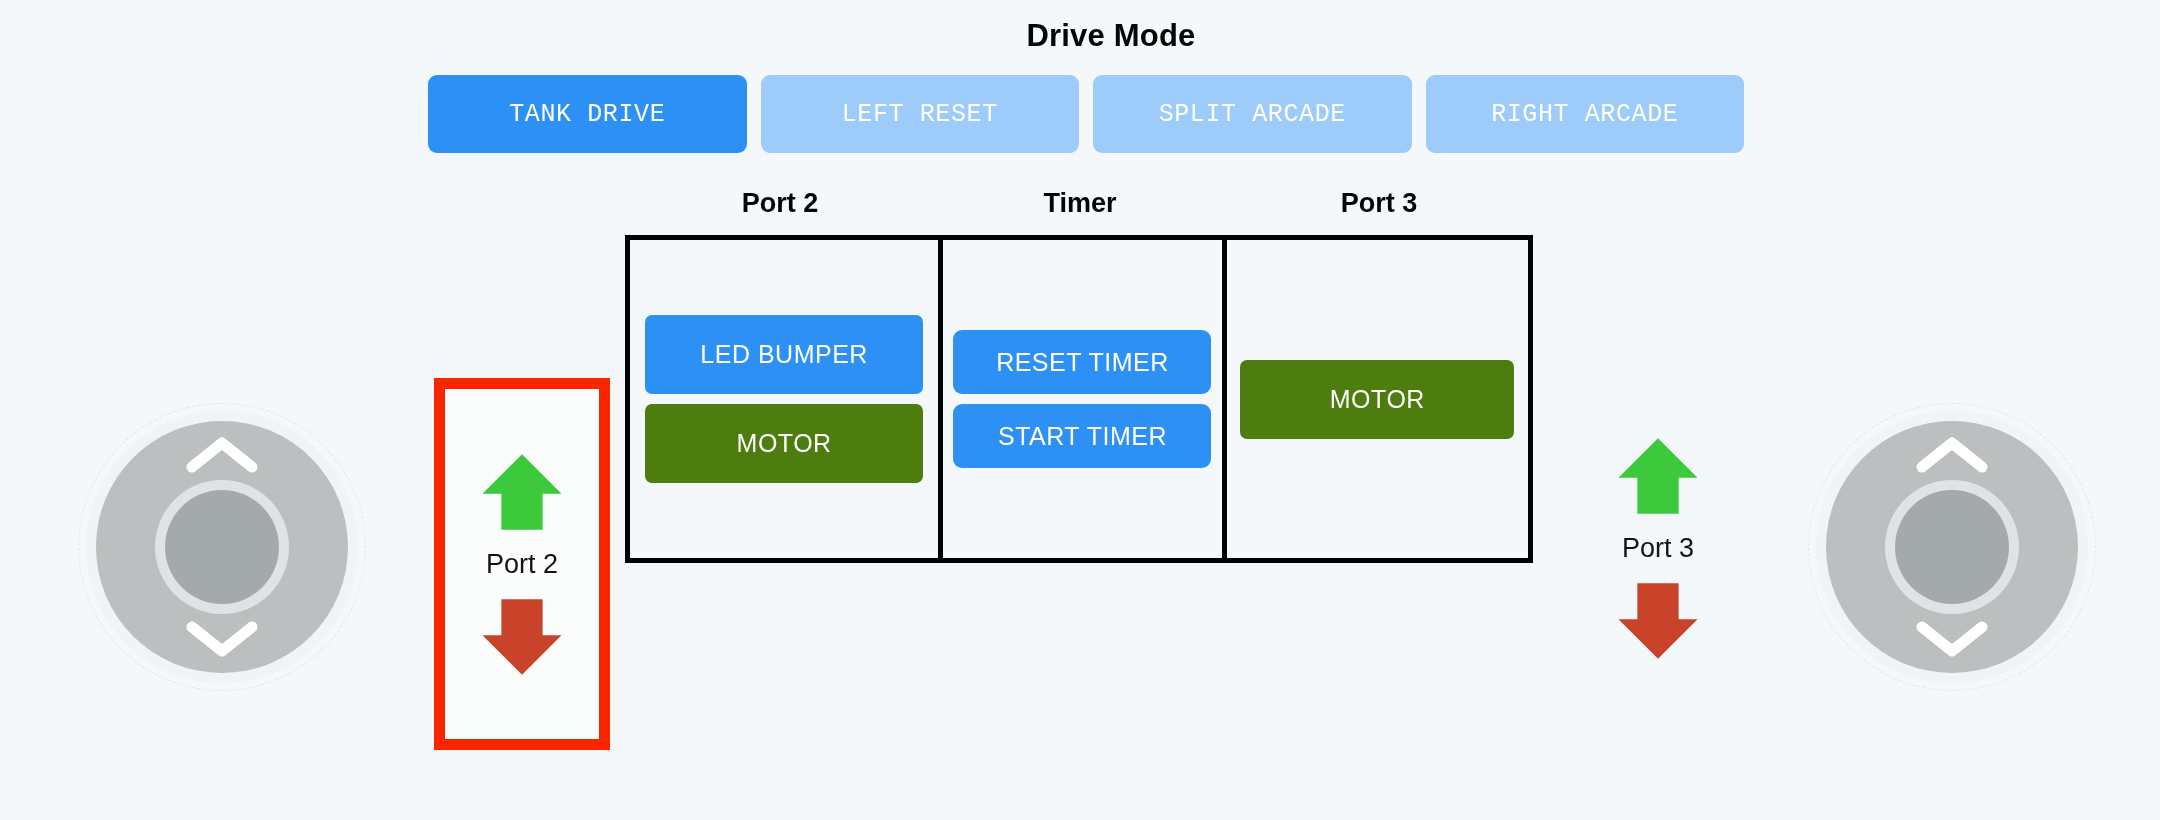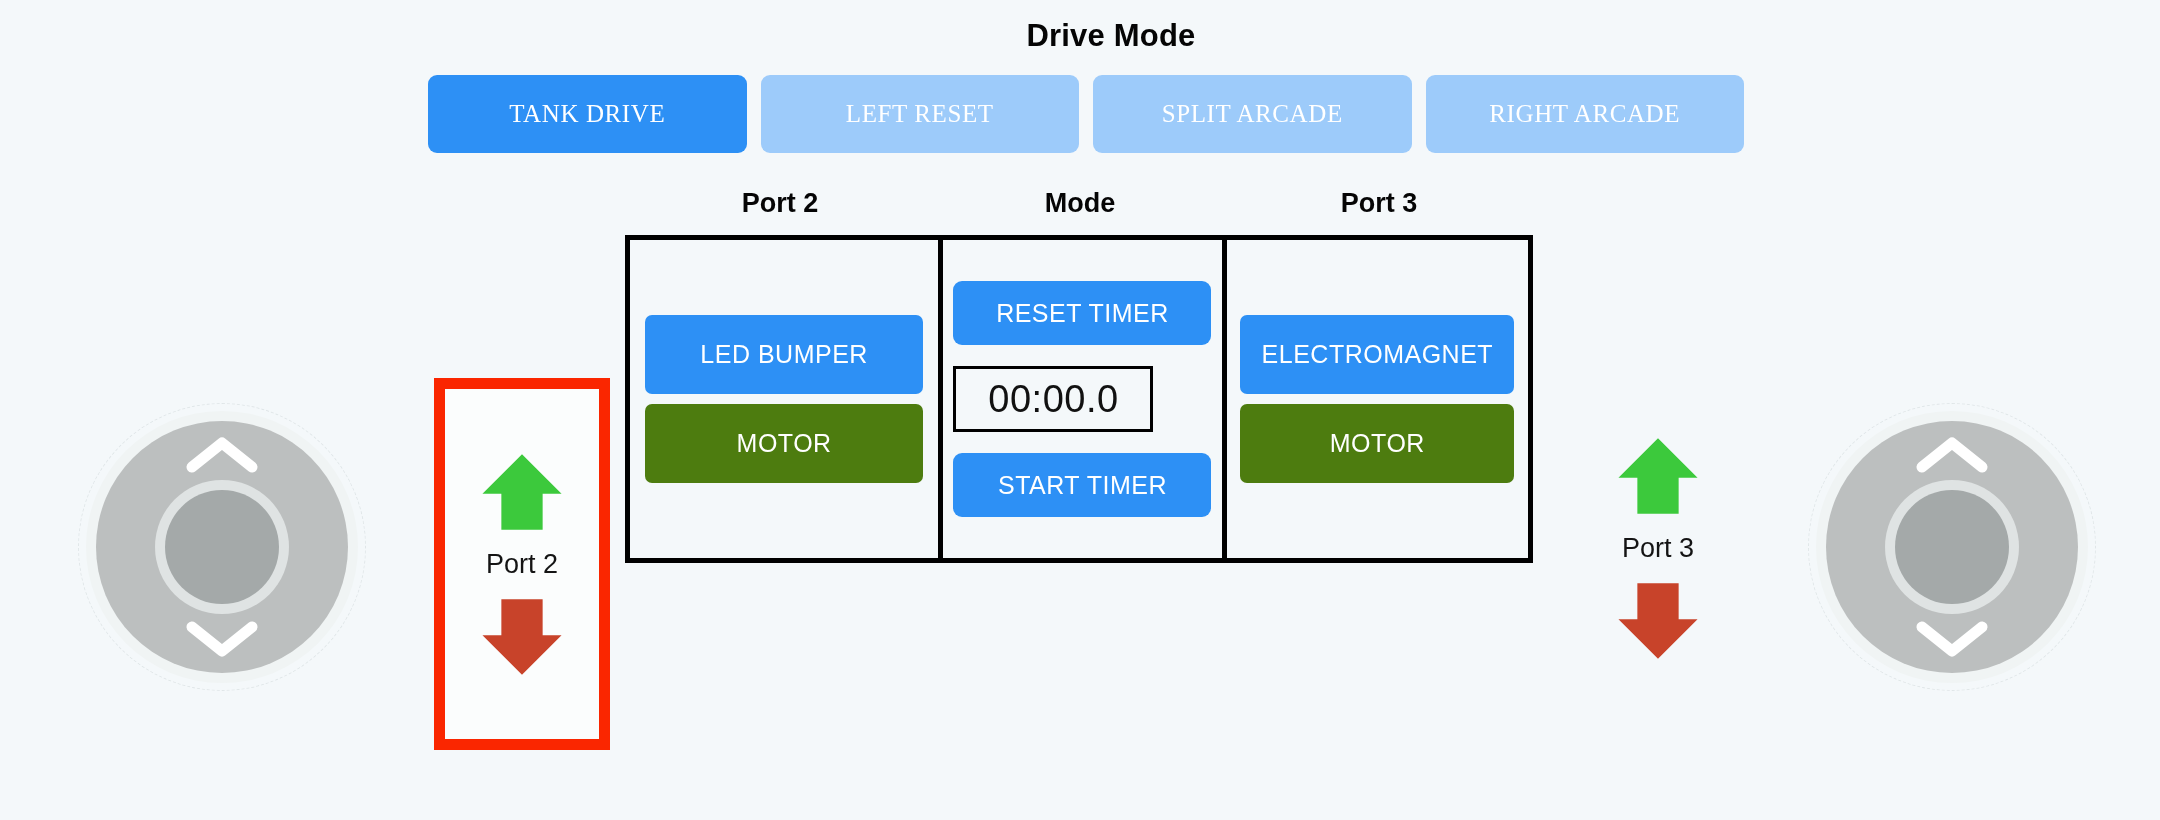--- a/index.html
+++ b/index.html
@@ -43,21 +43,21 @@
     display: flex;
     gap: 14px;
   }
   .mode-btn {
     flex: 1 1 0;
     border: none;
     border-radius: 9px;
     background: #9dcbfa;
     color: #ffffff;
     font-size: 25px;
-    font-family: Liberation Serif, serif;
+    font-family: Liberation Mono, monospace;
     letter-spacing: 0.6px;
     display: flex;
     align-items: center;
     justify-content: center;
     cursor: pointer;
     padding: 0;
   }
   .mode-btn.active {
     background: #2d90f5;
   }
@@ -265,43 +265,41 @@
   <div class="drive-title">Drive Mode</div>
 
   <div class="mode-row">
     <button class="mode-btn active">TANK DRIVE</button>
     <button class="mode-btn">LEFT RESET</button>
     <button class="mode-btn">SPLIT ARCADE</button>
     <button class="mode-btn">RIGHT ARCADE</button>
   </div>
 
   <div class="col-caption" id="cap-port2">Port 2</div>
-  <div class="col-caption" id="cap-timer">Mode</div>
+  <div class="col-caption" id="cap-timer">Timer</div>
   <div class="col-caption" id="cap-port3">Port 3</div>
 
   <div class="panel">
 
     <div class="panel-col" id="col-port2">
       <div class="stack">
         <button class="dev-btn">LED BUMPER</button>
         <button class="dev-btn muted">MOTOR</button>
       </div>
     </div>
 
     <div class="panel-col" id="col-timer">
       <div class="stack">
         <button class="timer-btn">RESET TIMER</button>
-        <div class="timer-readout">00:00.0</div>
         <button class="timer-btn">START TIMER</button>
       </div>
     </div>
 
     <div class="panel-col" id="col-port3">
       <div class="stack">
-        <button class="dev-btn">ELECTROMAGNET</button>
         <button class="dev-btn muted">MOTOR</button>
       </div>
     </div>
   </div>
 
   <div class="port-ctrl" id="port2-ctrl">
     <button class="arrow-btn">
       <svg viewBox="0 0 100 100" width="86" height="86">
         <polygon points="50,6 96,52 74,52 74,94 26,94 26,52 4,52" fill="#3cc93c"></polygon>
       </svg>

